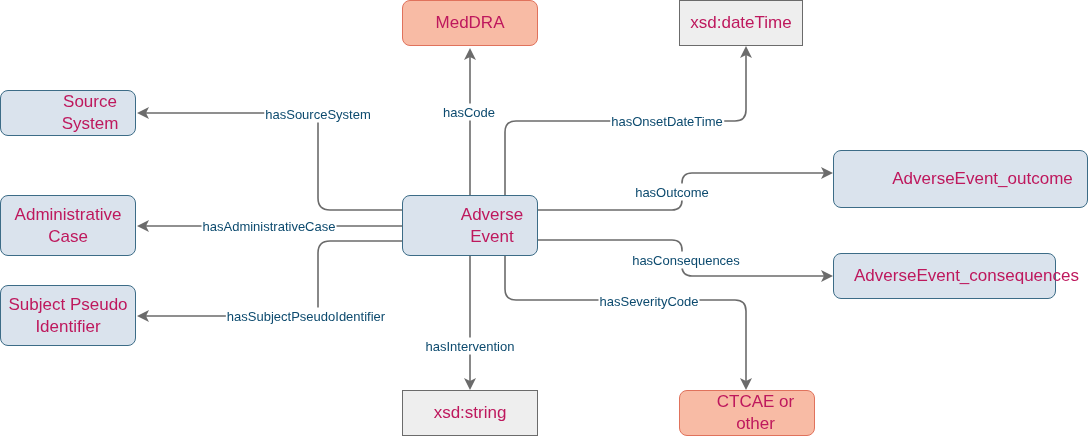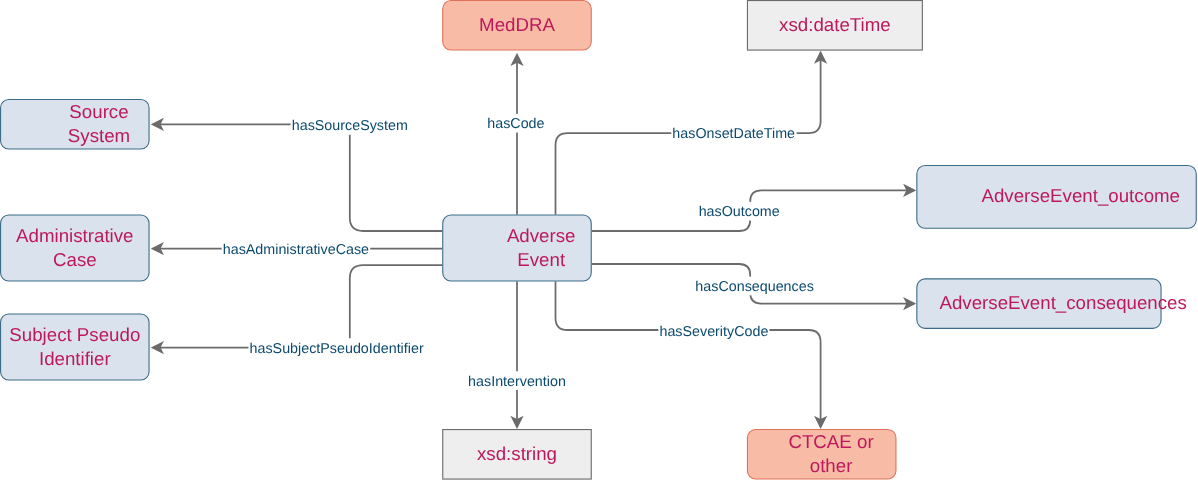--- a/index.html
+++ b/index.html
@@ -43,21 +43,21 @@
 <div class="lbl" style="left:470px;top:346px;">hasIntervention</div>
 <div class="lbl" style="left:649px;top:301px;">hasSeverityCode</div>
 
 <div class="node blue" style="left:402px;top:195px;width:136px;height:61px;">
     <span>Adverse Event</span>
   </div>
 
 <div class="node red" style="left:402px;top:0px;width:136px;height:46px;">
     <span>MedDRA</span>
   </div>
-<div class="node gray" style="left:679px;top:0px;width:160px;height:46px;">
+<div class="node gray" style="left:679px;top:0px;width:124px;height:46px;">
     <span>xsd:dateTime</span>
   </div>
 
 <div class="node blue" style="left:0px;top:90px;width:136px;height:46px;">
     <span>Source System</span>
   </div>
 <div class="node blue" style="left:0px;top:195px;width:136px;height:61px;padding:0 8px;">
     <span>Administrative Case</span>
   </div>
 <div class="node blue" style="left:0px;top:285px;width:136px;height:61px;padding:14px 4px;">

